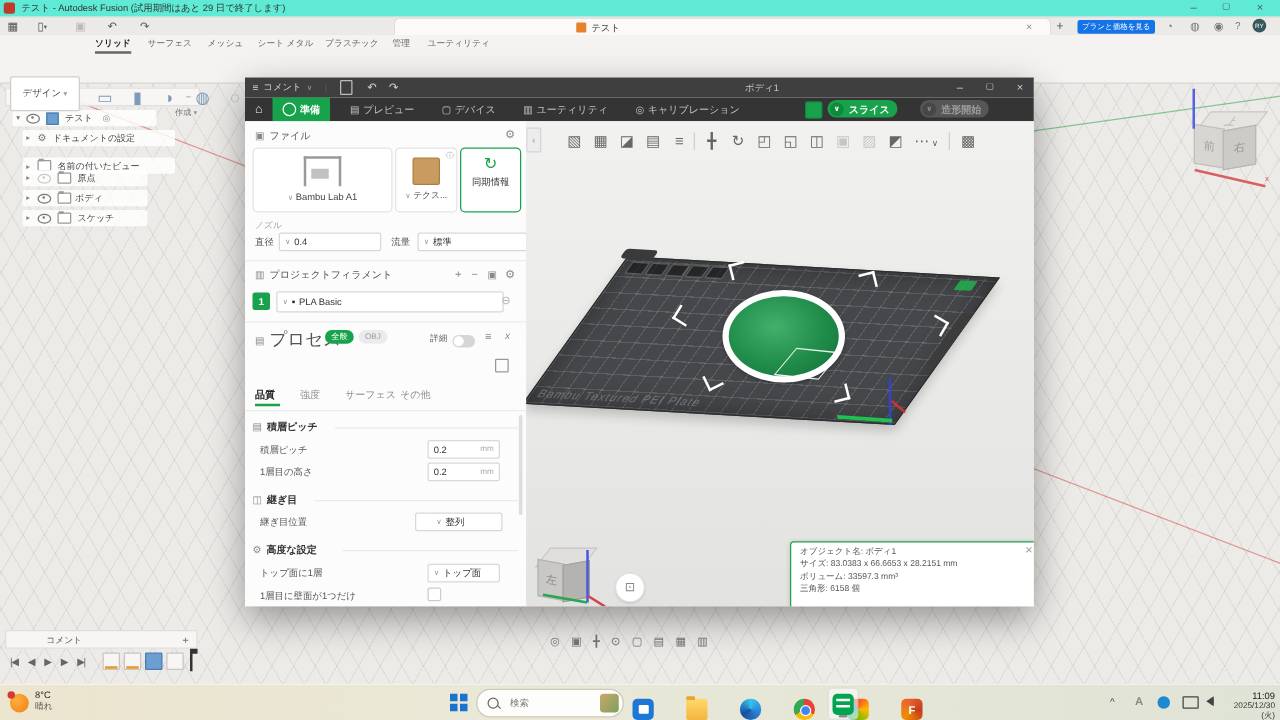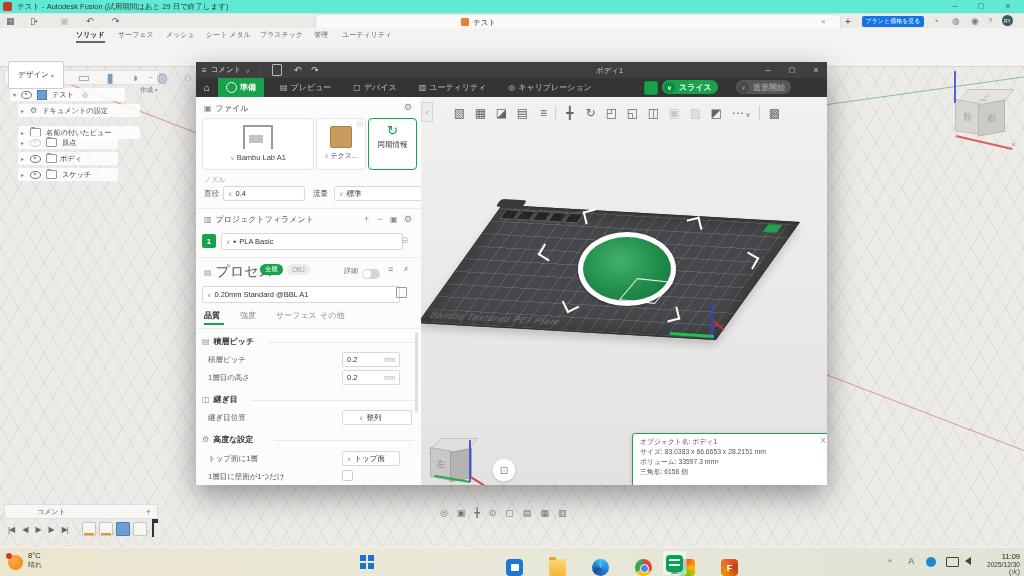--- a/index.html
+++ b/index.html
@@ -326,24 +326,20 @@
       <div class="sec-h" style="left:8px;top:166px;">
         <span style="color:#8a8a8a;">▤</span>
         <span style="font-size:14px;">プロセス</span>
       </div>
       <span class="a badge" style="left:64px;top:167px;background:#17a24b;color:#fff;">全般</span>
       <span class="a badge" style="left:91px;top:167px;background:#ebebeb;color:#9a9a9a;">OBJ</span>
       <span class="a" style="left:148px;top:169px;font-size:7px;color:#666;">詳細</span>
       <span class="a toggle" style="left:166px;top:168px;"></span>
       <span class="a" style="left:192px;top:167px;font-size:9px;color:#8a8a8a;">≡</span>
       <span class="a" style="left:208px;top:167px;font-size:8px;color:#8a8a8a;font-style:italic;">x</span>
-      <div class="combo" style="left:6px;top:189px;width:188px;height:15px;">
-        <span class="chev">∨</span>
-        <span>0.20mm Standard @BBL A1</span>
-      </div>
       <span class="a" style="left:200px;top:190px;width:9px;height:9px;border:1px solid #999;border-radius:1px;"></span>
       <span class="a mag" style="left:214px;top:191px;"></span>
 
       
       <span class="a" style="left:8px;top:213px;font-size:8px;font-weight:bold;color:#222;">品質</span>
       <span class="a" style="left:8px;top:226px;width:20px;height:2px;background:#17a24b;"></span>
       <span class="a" style="left:44px;top:213px;font-size:8px;color:#8c8c8c;">強度</span>
       <span class="a" style="left:80px;top:213px;font-size:8px;color:#8c8c8c;">サーフェス</span>
       <span class="a" style="left:124px;top:213px;font-size:8px;color:#8c8c8c;">その他</span>
       <div class="hline" style="left:0;top:231px;width:225px;background:#ececec;"></div>
@@ -365,21 +361,21 @@
         <span class="unit">mm</span>
       </div>
 
       
       <div class="group-h" style="left:6px;top:297px;">
         <span style="color:#8a8a8a;font-weight:normal;">◫</span>
         <span>継ぎ目</span>
       </div>
       <div class="hline" style="left:56px;top:303px;width:162px;"></div>
       <span class="lbl" style="left:12px;top:316px;">継ぎ目位置</span>
-      <div class="combo" style="left:146px;top:313px;width:48px;height:13px;padding-left:16px;">
+      <div class="combo" style="left:136px;top:313px;width:48px;height:13px;padding-left:16px;">
         <span class="chev">∨</span>
         <span>整列</span>
       </div>
 
       
       <div class="group-h" style="left:6px;top:337px;">
         <span style="color:#8a8a8a;font-weight:normal;font-size:8px;">⚙</span>
         <span>高度な設定</span>
       </div>
       <div class="hline" style="left:78px;top:343px;width:140px;"></div>
@@ -499,20 +495,25 @@
     <div class="a" style="left:28px;top:3px;">
       <div style="font-size:7.5px;color:#222;">8°C</div>
       <div style="font-size:7px;color:#555;">晴れ</div>
     </div>
     <span class="a" style="left:360px;top:7px;width:14px;height:14px;display:grid;grid-template-columns:6px 6px;grid-template-rows:6px 6px;gap:1.5px;">
       <span style="background:#1a73cf;"></span>
         <span style="background:#1a73cf;"></span>
         <span style="background:#1a73cf;"></span>
         <span style="background:#1a73cf;"></span>
     </span>
+    <div class="searchpill">
+      <span class="mag" style="margin-left:8px;"></span>
+      <input style="margin-left: 7px;" placeholder="検索">
+      <span style="margin-left:auto;margin-right:3px;width:15px;height:15px;border-radius:3px;background:linear-gradient(135deg,#c9a86a,#7da05e);"></span>
+    </div>
     <span class="a tico ic" style="left:506px;top:5px;background:#1c78d4;">
         <span style="width:8px;height:7px;background:#fff;border-radius:1px;"></span>
       </span>
     <span class="a tico" style="left:532px;top:5px;background:linear-gradient(180deg,#ffd96b,#f3b53f);border-radius:2px;">
         <span style="position:absolute;left:0;top:-2px;width:7px;height:3px;background:#e8a52f;border-radius:1px 1px 0 0;"></span>
       </span>
     <span class="a tico" style="left:558px;top:5px;border-radius:50%;background:conic-gradient(#35c1f1,#2a7dd2,#174f9e,#35c1f1);"></span>
     <span class="a tico" style="left:584px;top:5px;border-radius:50%;background:conic-gradient(#ea4335 0 33%,#fbbc05 33% 66%,#34a853 66% 100%);">
         <span style="position:absolute;left:5px;top:5px;width:7px;height:7px;border-radius:50%;background:#4285f4;border:1.5px solid #fff;"></span>
       </span>

